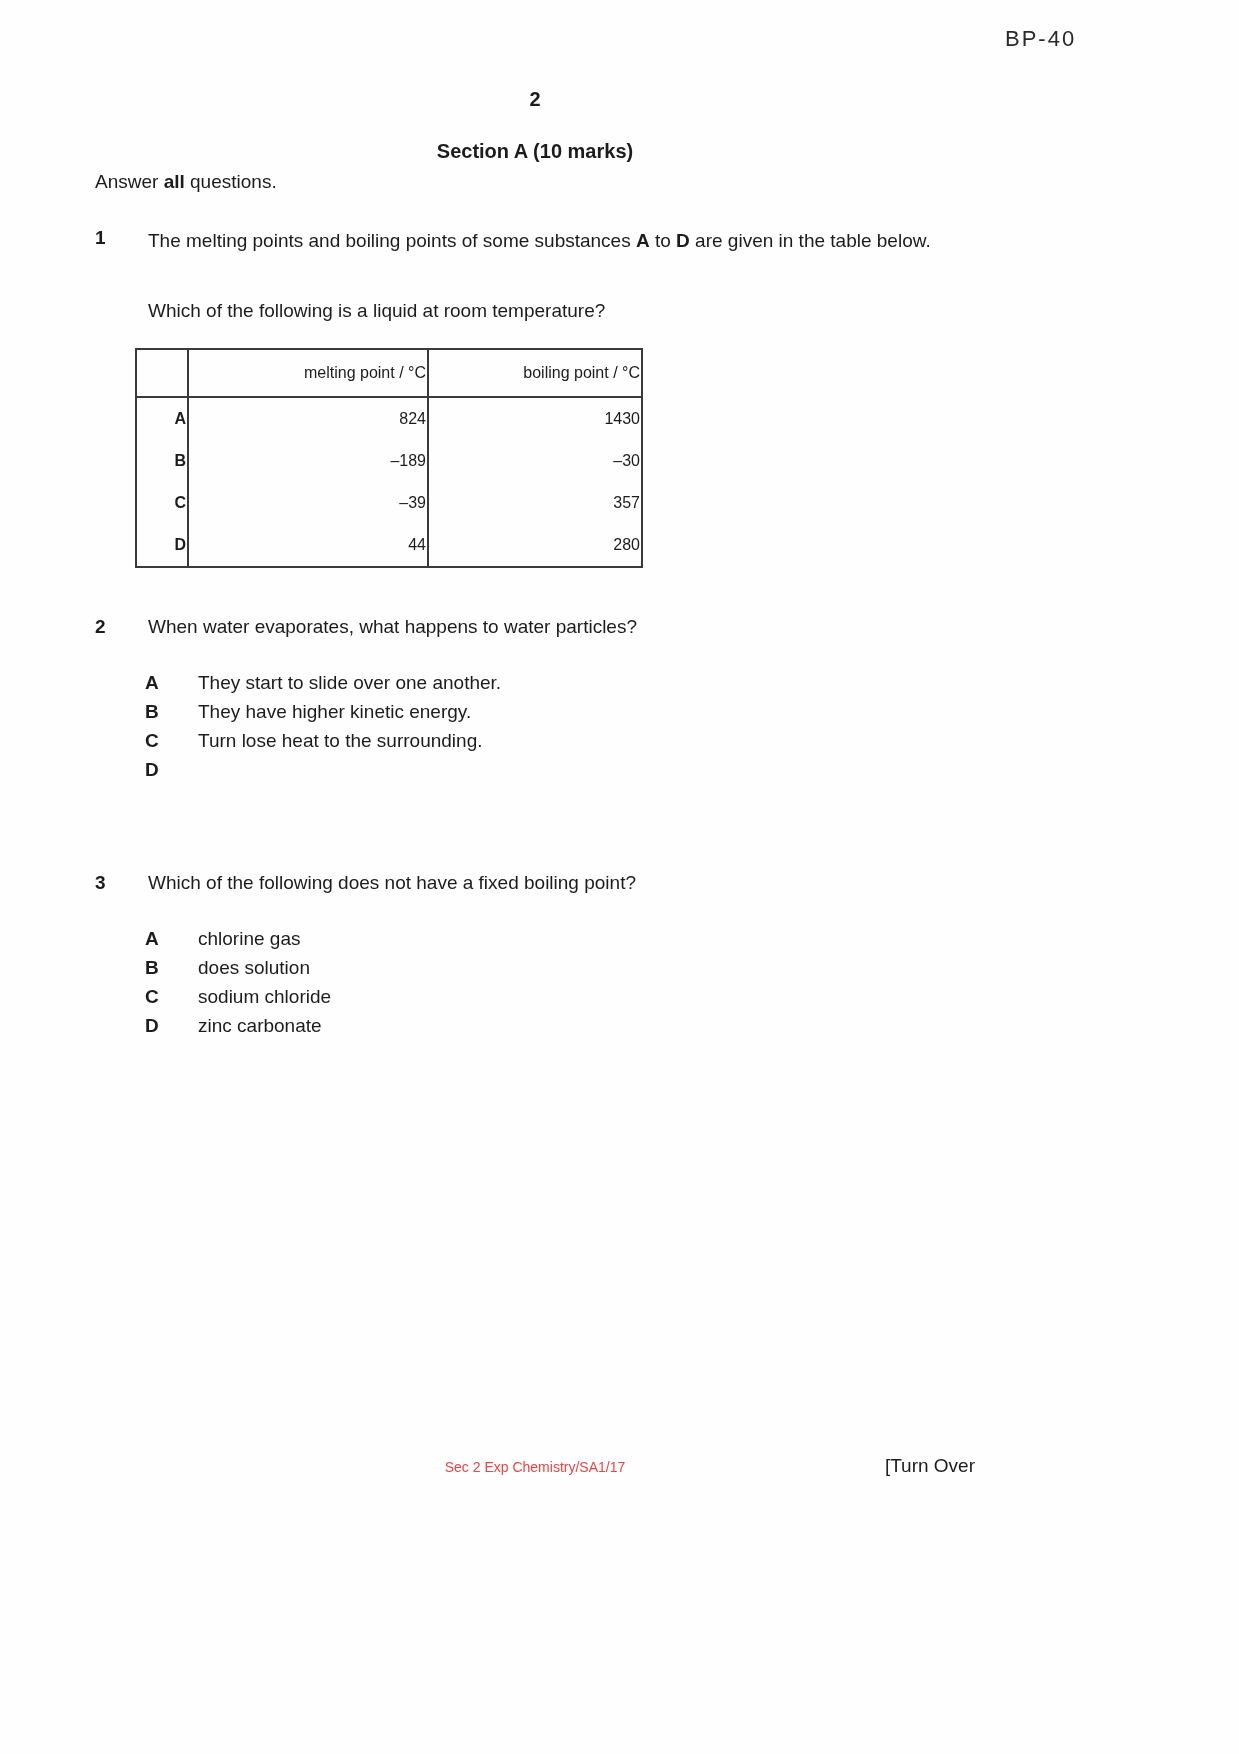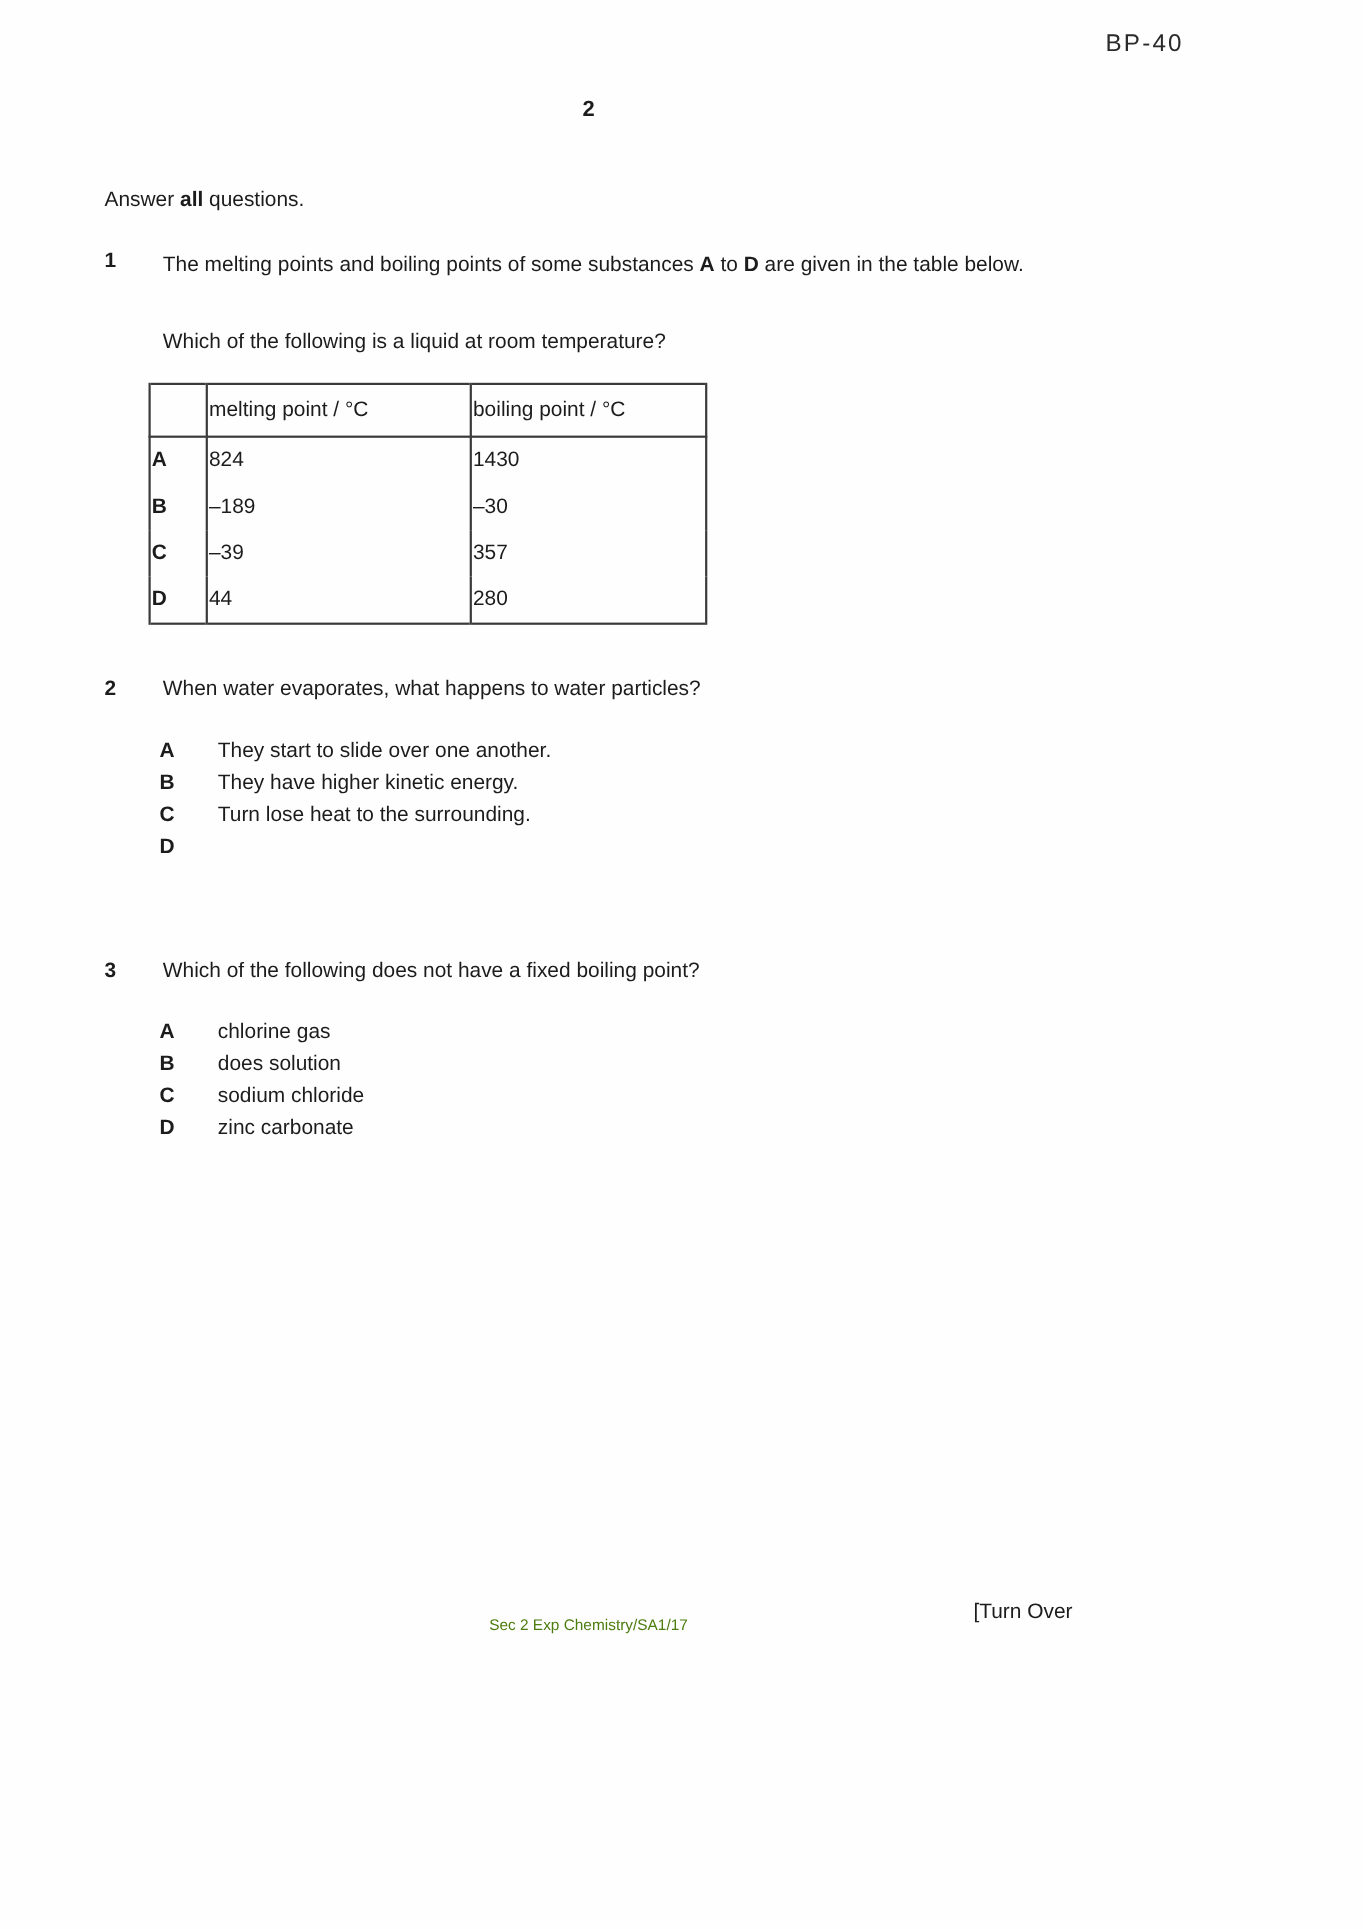--- a/index.html
+++ b/index.html
@@ -37,22 +37,22 @@
   }
   .q1-num  { top: 227px; left: 95px; }
   .q1-stem { top: 227px; left: 148px; width: 812px; text-align: justify; line-height: 28px; }
   .q1-prompt { top: 300px; left: 148px; width: 812px; }
 
   .tbl-wrap { top: 348px; left: 135px; }
   table { border-collapse: collapse; }
   table, th, td { border: 2px solid #3a3a3a; }
   th, td {
     border-top: none; border-bottom: none;
-    text-align: left; vertical-align: middle;
-    font-weight: normal; font-size: 19px; color: #1c1c1c;
+    text-align: right; vertical-align: middle;
+    font-weight: normal; font-size: 16px; color: #1c1c1c;
   }
   thead th { height: 44px; border-bottom: 2px solid #3a3a3a; }
   tbody td { height: 40px; }
   .col-label { width: 48px; }
   .col-melt  { width: 236px; }
   .col-boil  { width: 210px; }
   td.row-label { font-weight: bold; }
 
   .q2-num  { top: 616px; left: 95px; }
   .q2-stem { top: 616px; left: 148px; width: 812px; }
@@ -61,37 +61,38 @@
   .q3-num  { top: 872px; left: 95px; }
   .q3-stem { top: 872px; left: 148px; width: 812px; }
   .q3-opts { top: 928px; left: 145px; }
 
   .opt-row { display: flex; height: 29px; align-items: flex-start; }
   .opt-label { font-weight: bold; width: 53px; flex: 0 0 53px; }
   .opt-text { }
 
   .footer-note {
     top: 1459px; left: 95px; width: 880px;
-    text-align: center; font-size: 14px; color: #4d7c0f; margin-top: 10px;
+    text-align: center; font-size: 14px; color: #ef4444;
   }
   .turn-over {
     top: 1455px; left: 780px; width: 195px;
     text-align: right; font-weight: normal; font-size: 19px;
   }
   b.inline { font-weight: bold; }
 </style>
 </head>
 <body>
 
 <div class="page">
 
   <div class="abs code">BP-40</div>
 
   <div class="abs page-num">2</div>
 
+  <div class="abs section-title">Section A (10 marks)</div>
 
   <div class="abs instruction"><span>Answer </span><b class="inline">all</b><span> questions.</span></div>
 
   <div class="abs q-num q1-num">1</div>
   <div class="abs q1-prompt">Which of the following is a liquid at room temperature?</div>
   <div class="abs q1-stem"><span>The melting points and boiling points of some substances </span><b class="inline">A</b><span> to </span><b class="inline">D</b><span> are given in the table below.</span></div>
 
   <div class="abs tbl-wrap">
     <table>
       <thead>

